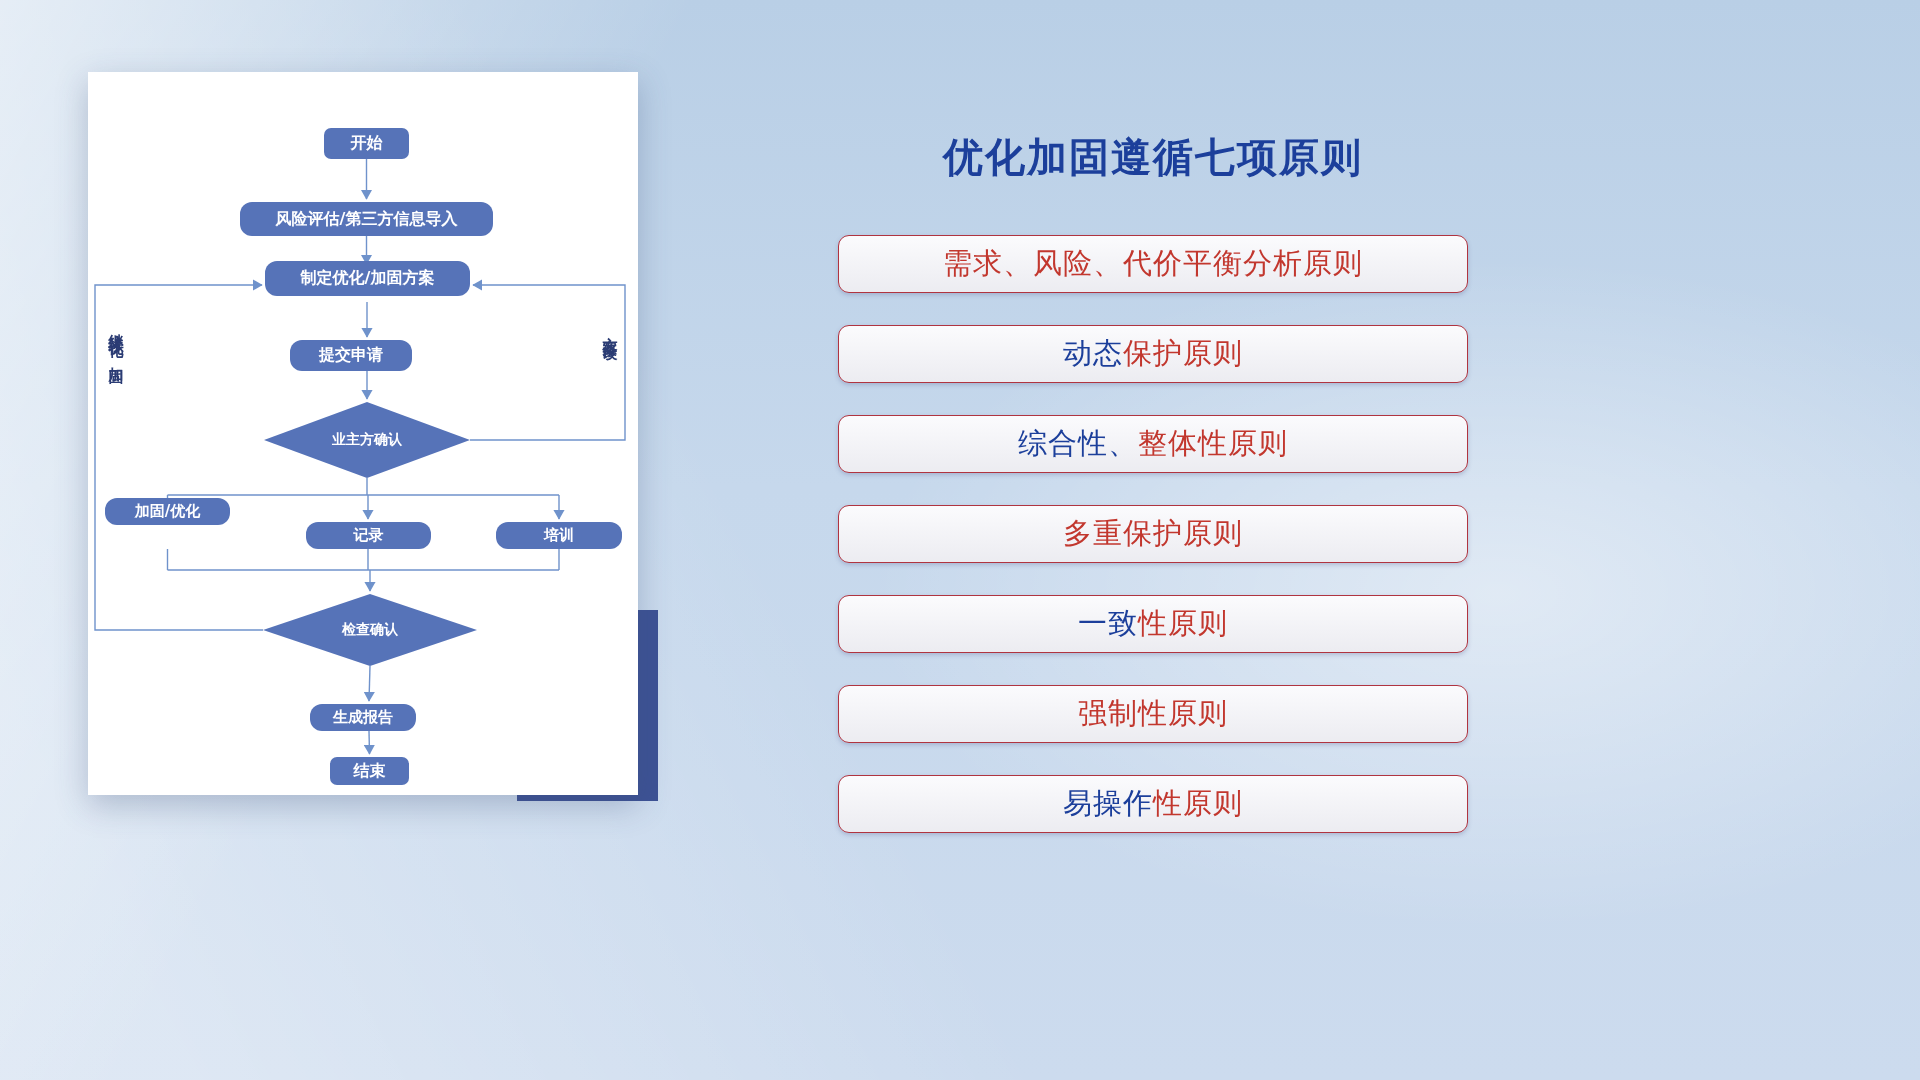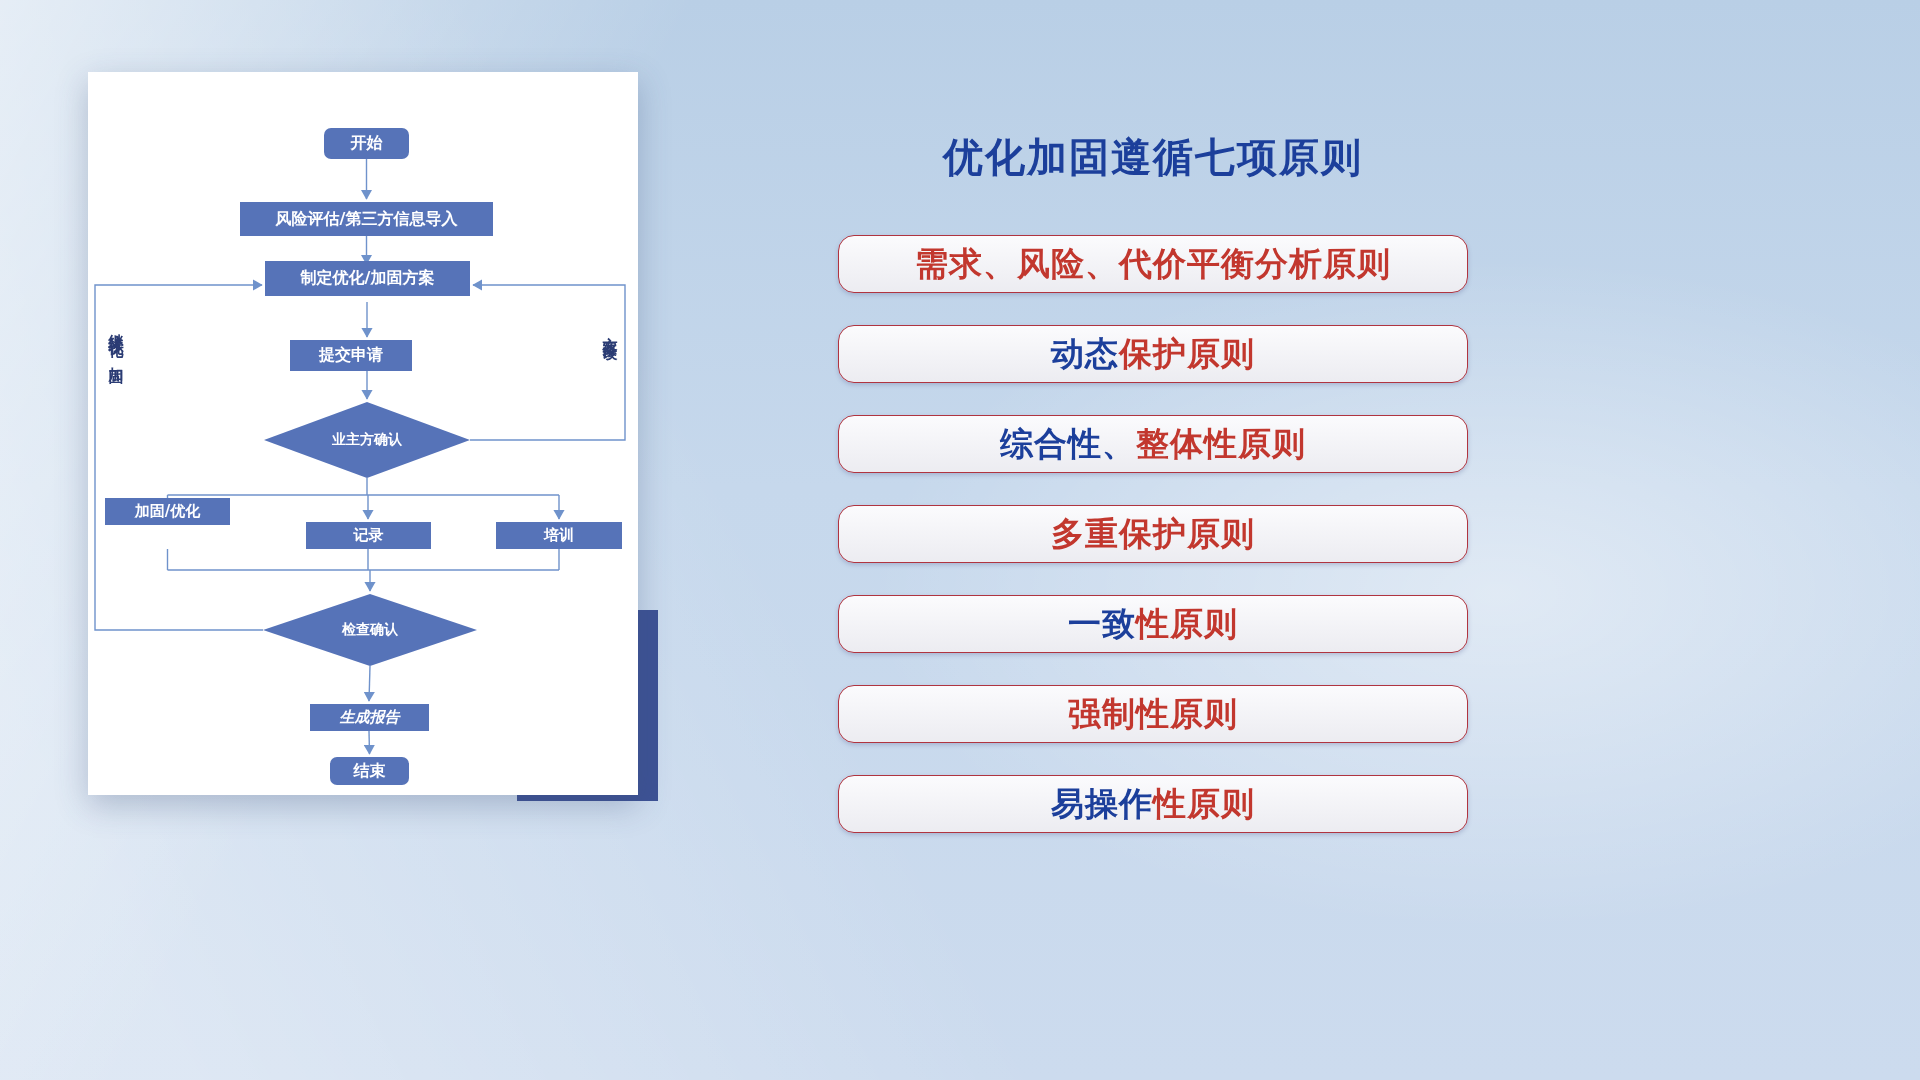--- a/index.html
+++ b/index.html
@@ -18,52 +18,52 @@
   
   .accent-block { position:absolute; left:517px; top:610px; width:141px; height:191px; background:#3d5295; z-index:1; }
 
   
   .card { position:absolute; left:88px; top:72px; width:550px; height:723px; background:#ffffff;
           box-shadow:0 10px 30px rgba(60,80,120,.30); z-index:2; }
   .connectors { position:absolute; left:0; top:0; width:550px; height:723px; }
   .connectors line, .connectors polyline { stroke:#6f92cb; stroke-width:1.4; fill:none; }
 
   .fnode { position:absolute; background:#5673b8; color:#ffffff; font-weight:700; font-size:16px;
-           display:flex; align-items:center; justify-content:center; border-radius:0;
+           display:flex; align-items:center; justify-content:center; border-radius:12px;
            white-space:nowrap; z-index:3; }
   .terminal { border-radius:7px; }
   .diamond { clip-path:polygon(50% 0,100% 50%,50% 100%,0 50%); font-size:14px; border-radius:0; }
 
   #n-start    { left:236px; top:56px;  width:85px;  height:31px; }
   #n-risk     { left:152px; top:130px; width:253px; height:34px; }
   #n-plan     { left:177px; top:189px; width:205px; height:35px; }
   #n-submit   { left:202px; top:268px; width:122px; height:31px; }
   #n-d1       { left:176px; top:330px; width:206px; height:76px; }
   #n-harden   { left:17px;  top:426px; width:125px; height:27px; font-size:15px; }
   #n-record   { left:218px; top:450px; width:125px; height:27px; font-size:15px; }
   #n-training { left:408px; top:450px; width:126px; height:27px; font-size:15px; }
   #n-d2       { left:175px; top:522px; width:214px; height:72px; }
-  #n-report   { left:222px; top:632px; width:119px; height:27px; font-size:15px;font-style:italic; }
+  #n-report   { left:222px; top:632px; width:106px; height:27px; font-size:15px; }
   #n-end      { left:242px; top:685px; width:79px;  height:28px; }
 
   .vlabel { position:absolute; writing-mode:vertical-rl; text-orientation:upright;
             font-weight:700; color:#2b3c74; font-size:15px; letter-spacing:3px; z-index:3; }
   .vlabel.left  { left:18px;  top:250px; }
   .vlabel.right { left:512px; top:252px; }
 
   
   .right-panel { position:absolute; left:838px; top:88px; width:630px; z-index:2; }
   .ptitle { width:100%; text-align:center; font-size:40px; font-weight:700; color:#1c3f9b;
             letter-spacing:2px; margin-bottom:50px;margin-top:42px; }
   .plist { display:flex; flex-direction:column; gap:32px; }
-  .pbox { height:58px; border-radius:16px; border:1.6px solid #b03440;
+  .pbox { height:58px; border-radius:11px; border:1.6px solid #b03440;
           background:linear-gradient(180deg,#fbfbfd 0%,#ececf1 100%);
           box-shadow:0 2px 4px rgba(90,100,150,.30);
           display:flex; align-items:center; justify-content:center;
-          font-size:33px; font-weight:700; letter-spacing:1px; white-space:nowrap; }
+          font-size:29px; font-weight:400; letter-spacing:1px; white-space:nowrap; }
 </style>
 </head>
 <body>
 
 <div class="stage">
 
   <div class="accent-block"></div>
 
   <div class="card">
     <svg class="connectors" viewBox="0 0 550 723">

